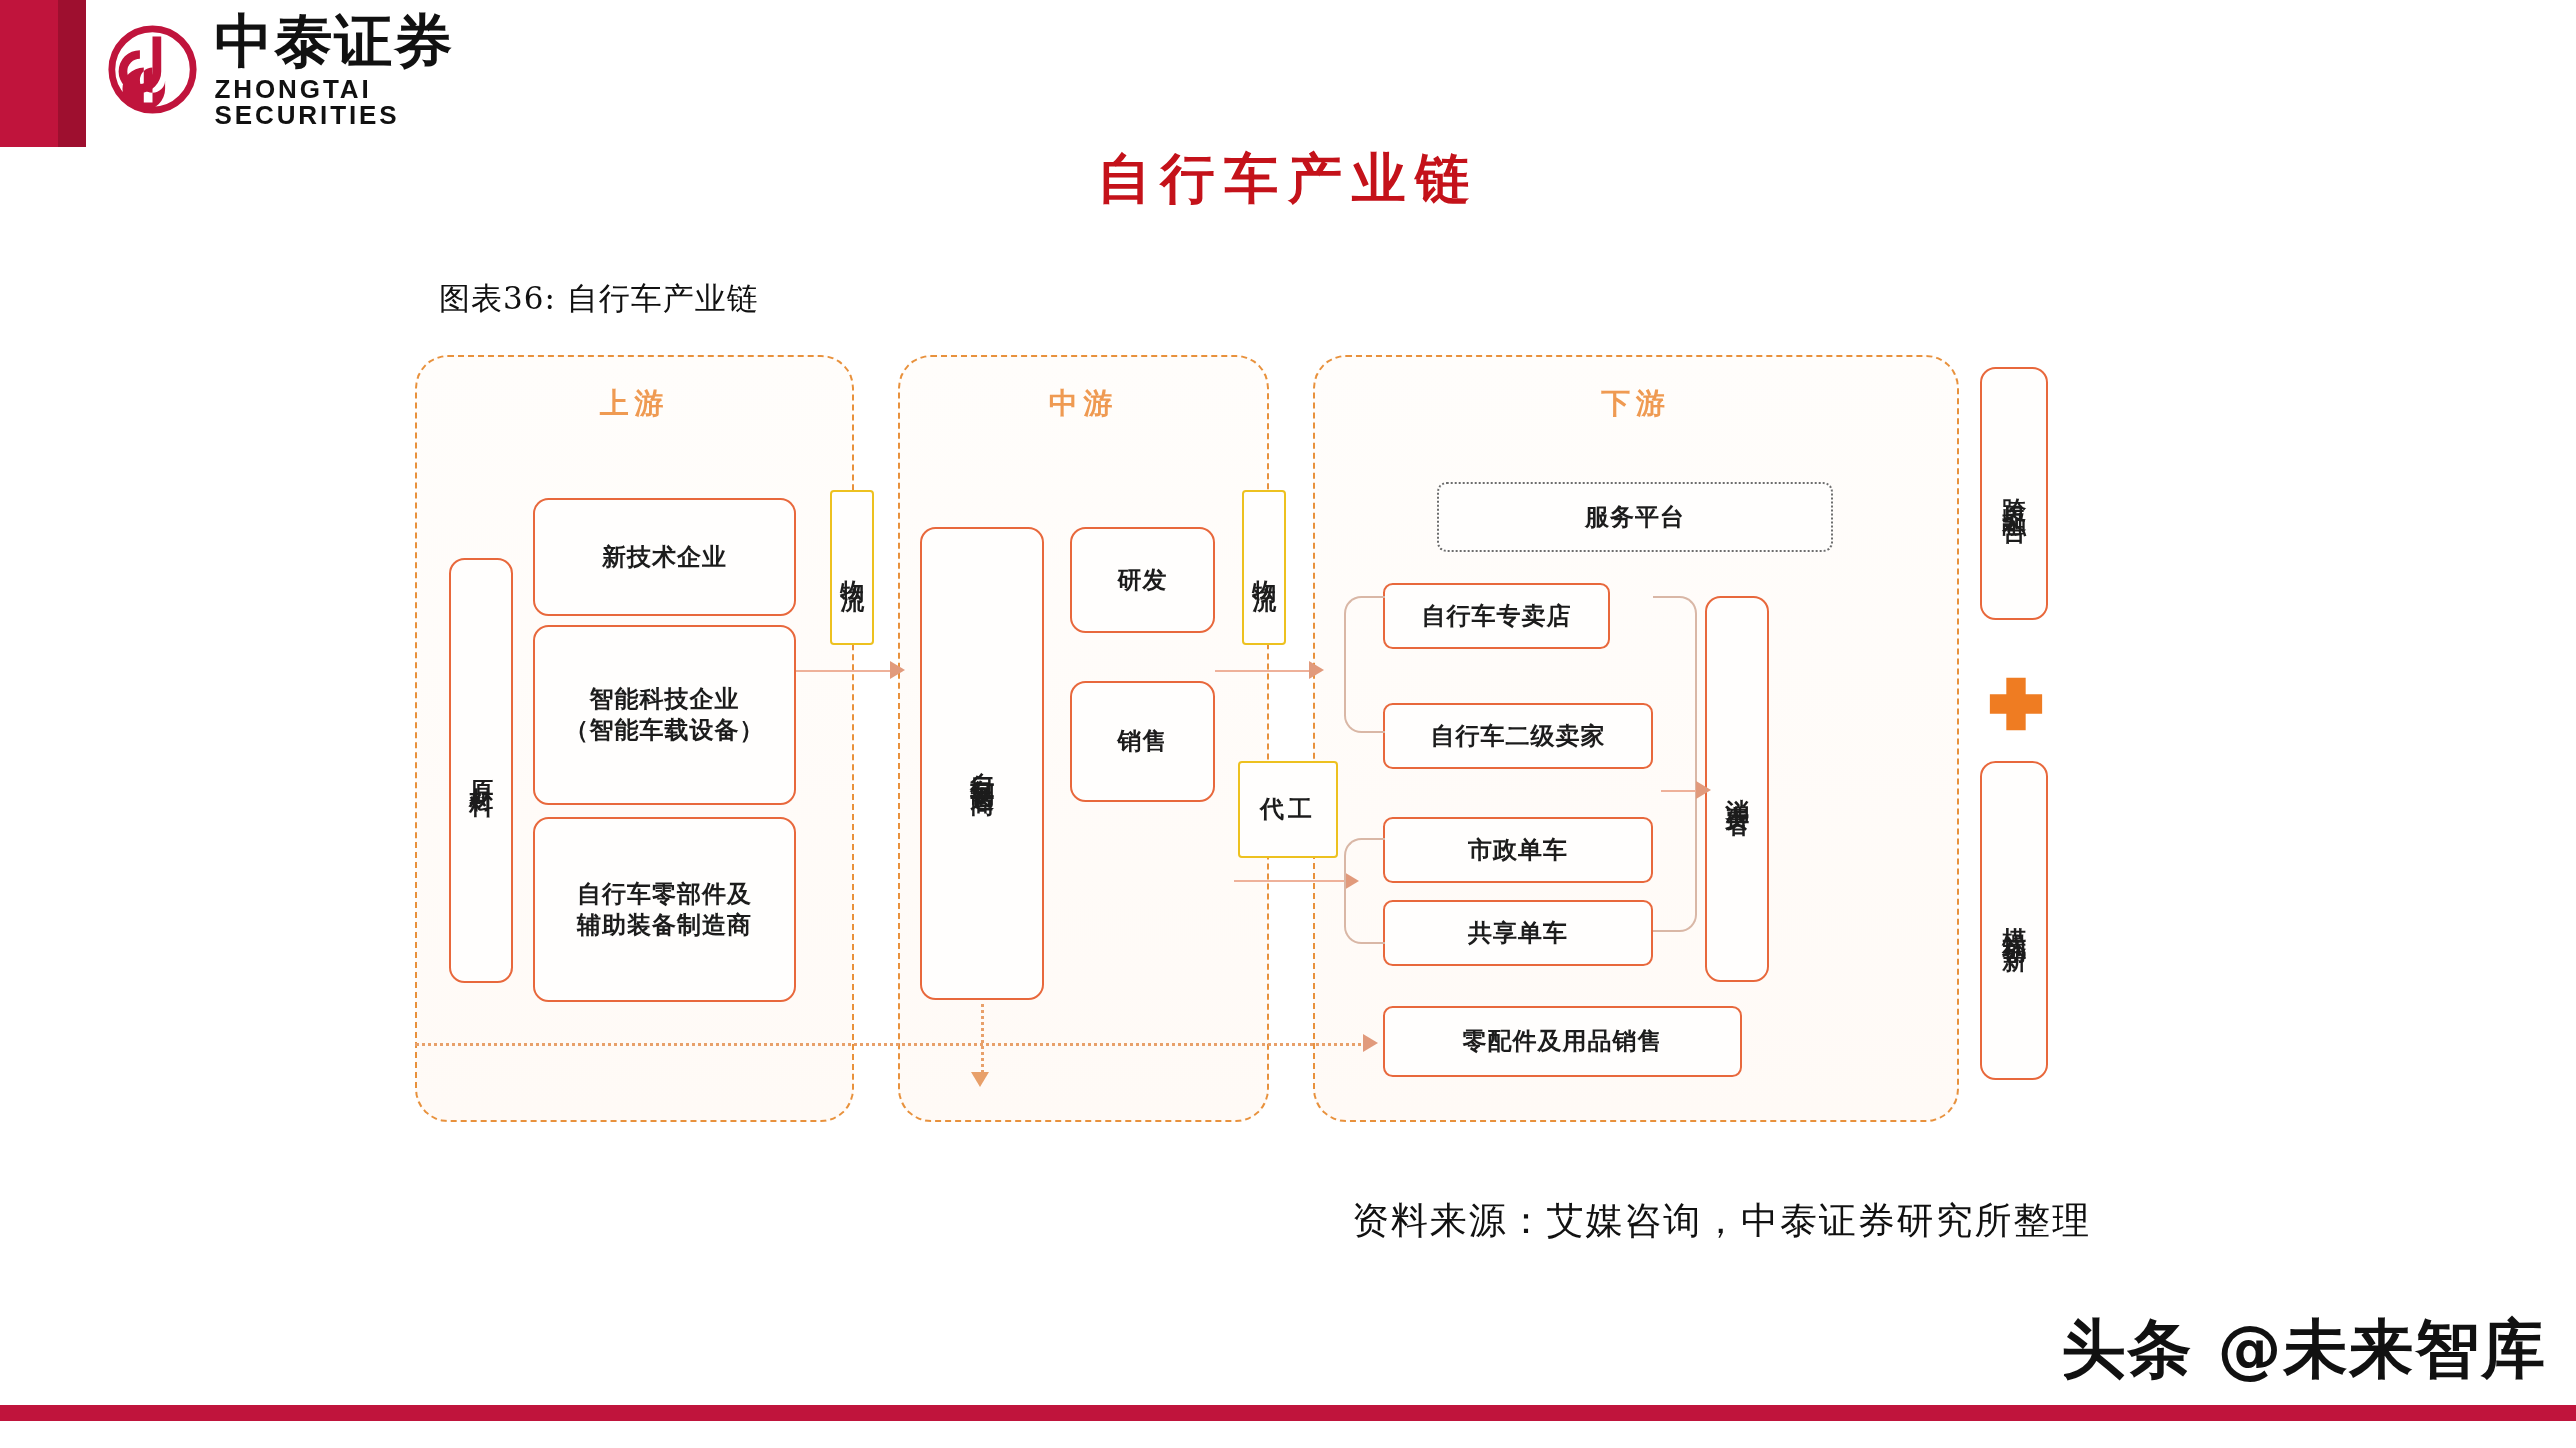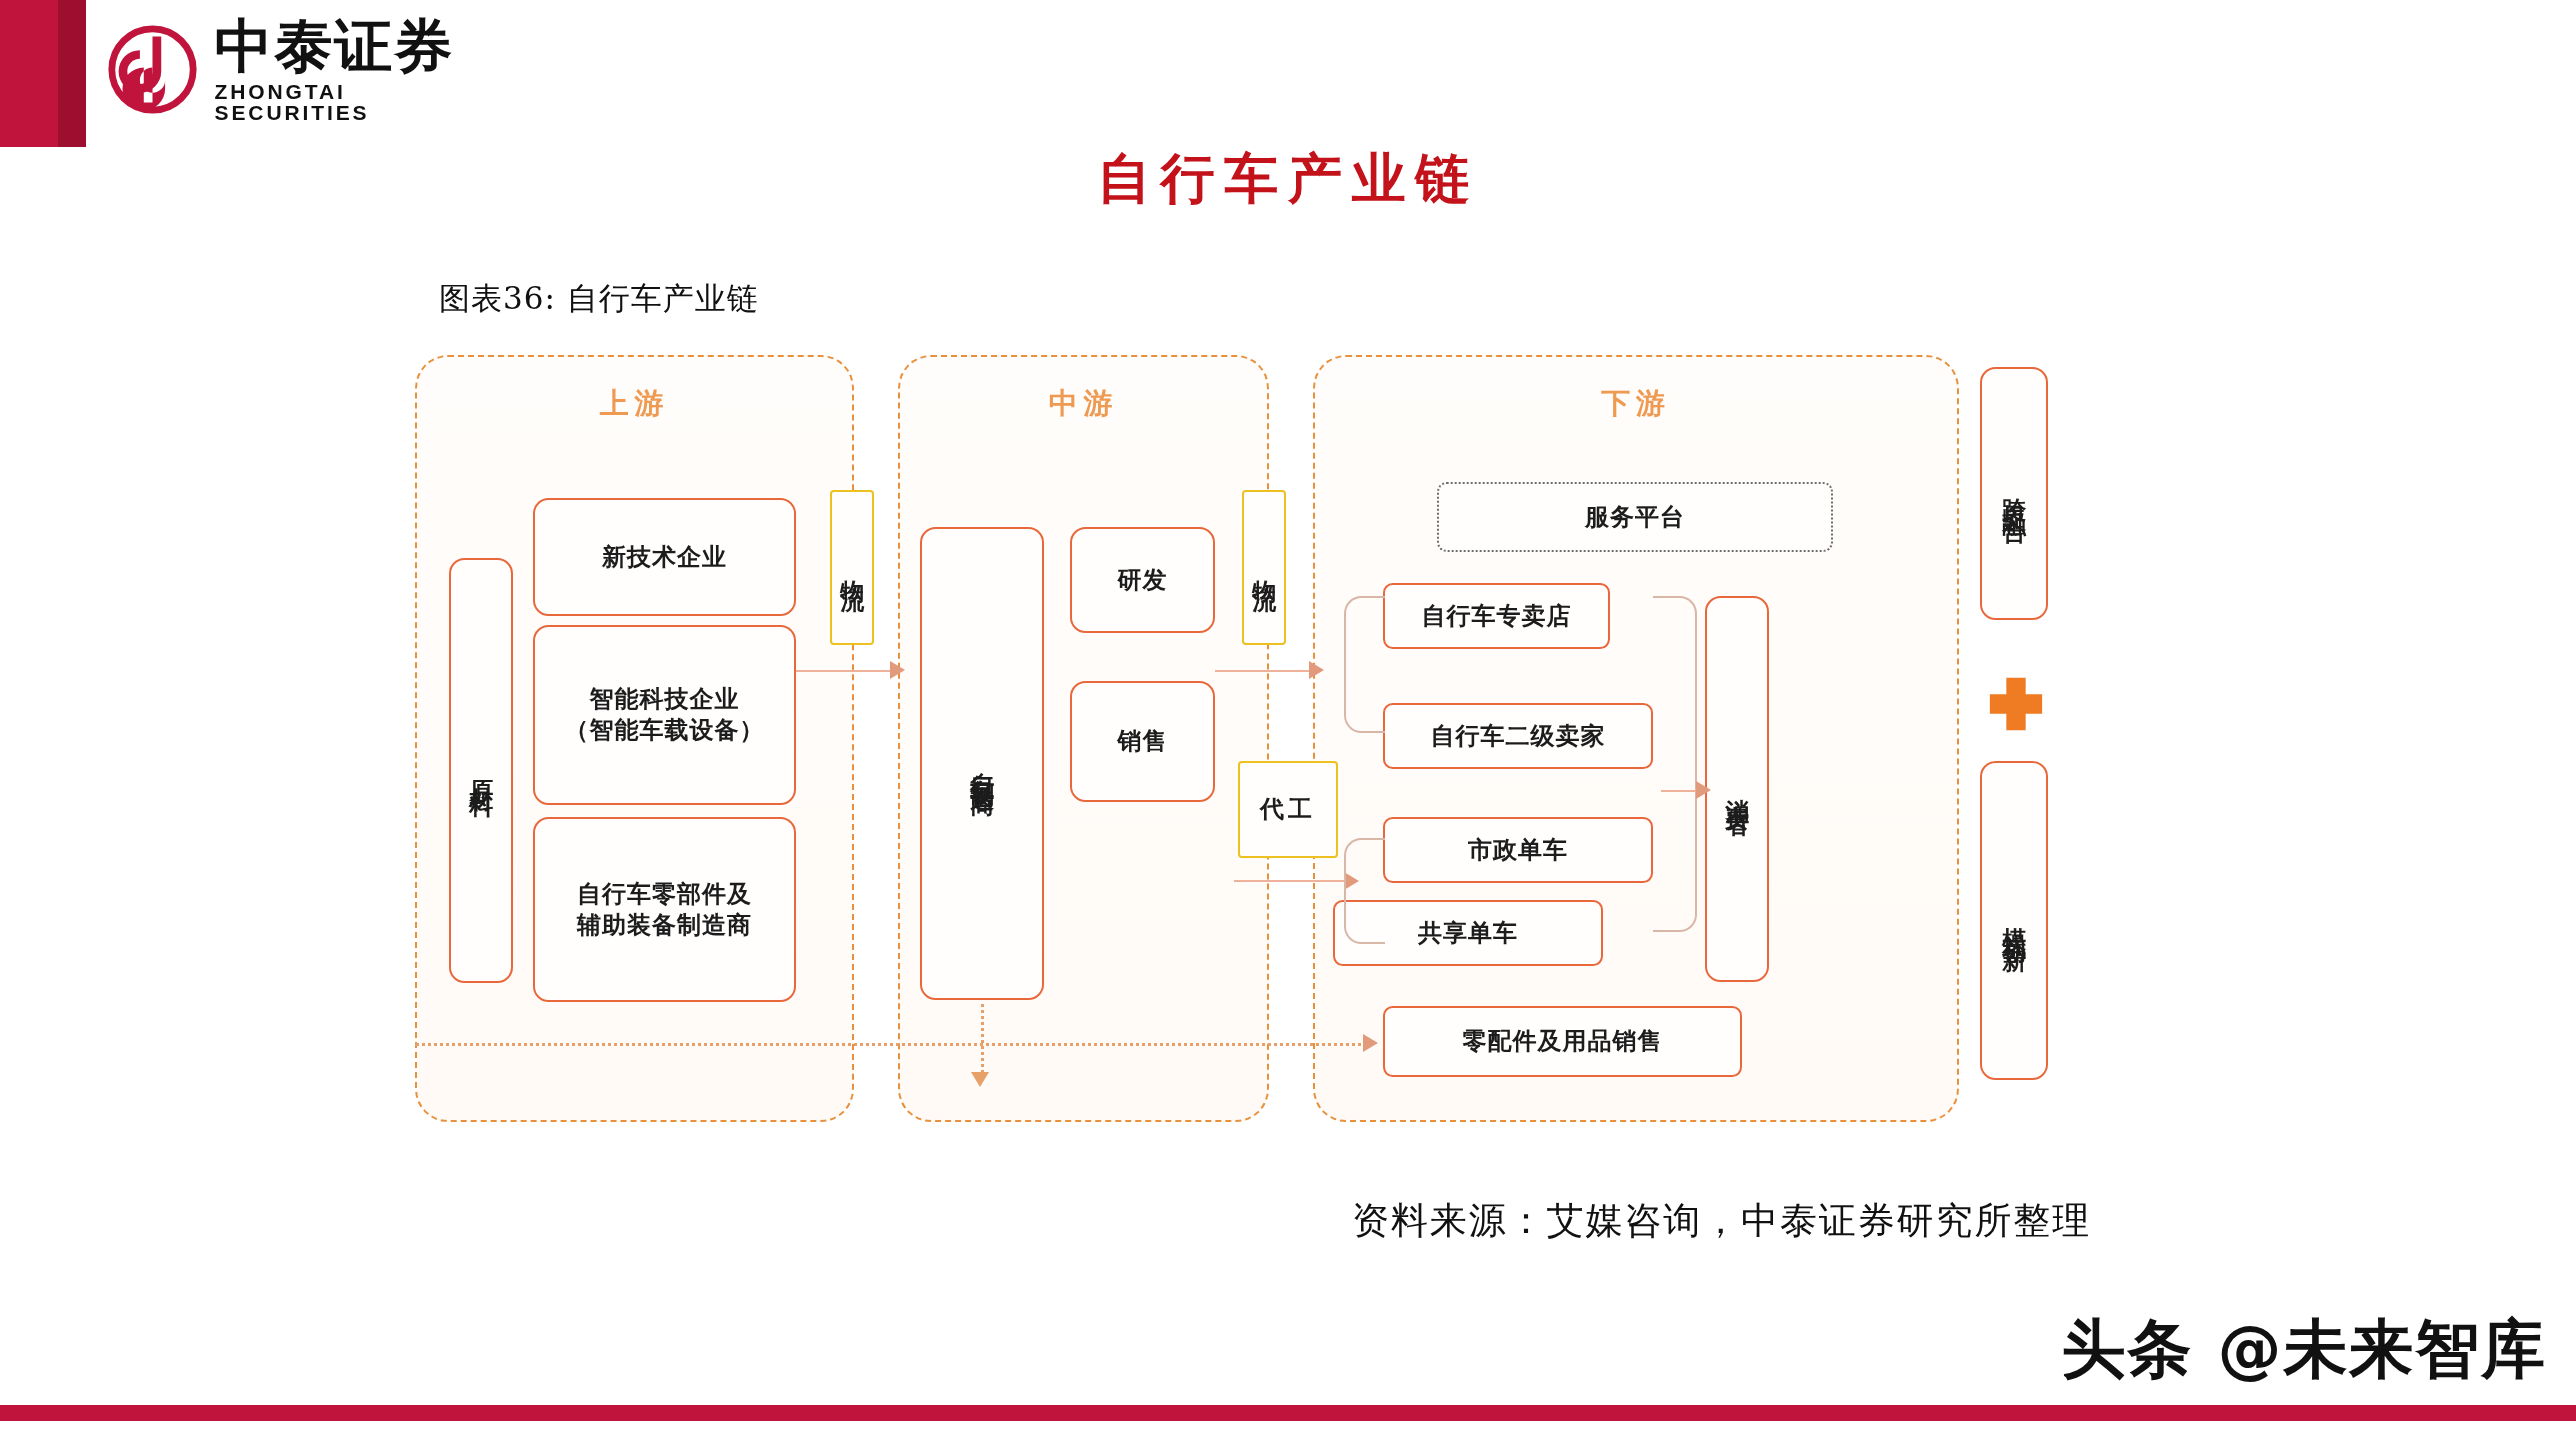--- a/index.html
+++ b/index.html
@@ -9,21 +9,21 @@
     font-family:"Liberation Sans","DejaVu Sans",sans-serif;
     overflow:hidden;position:relative;
   }
   
   #brand-block{position:absolute;left:0;top:0;width:75px;height:147px;background:#c0143c;}
   #brand-block-dark{position:absolute;left:58px;top:0;width:28px;height:147px;background:#9e0f2f;}
   #logo-wrap{position:absolute;left:106px;top:11.6px;width:367px;height:116px;display:flex;align-items:center;gap:15.5px;}
   #logo-mark{width:93px;height:93px;flex:0 0 93px;position:relative;}
   #logo-text{display:flex;flex-direction:column;justify-content:center;line-height:1;}
   #logo-cn{font-family:"DejaVu Sans","Liberation Sans",sans-serif;font-size:58px;font-weight:bold;color:#111;letter-spacing:1.9px;}
-  #logo-en{font-family:"Liberation Sans",sans-serif;font-size:21px;font-weight:bold;color:#111;letter-spacing:2.9px;margin-top:6px;}
+  #logo-en{font-family:"Liberation Sans",sans-serif;font-size:26px;font-weight:bold;color:#111;letter-spacing:2.9px;margin-top:6px;}
 
   
   #page-title{
     position:absolute;left:0;right:0;top:143px;text-align:center;
     font-family:"DejaVu Serif","Liberation Serif",serif;
     font-size:54px;font-weight:bold;color:#c4121a;letter-spacing:9.7px;
   }
   
   #figure-caption{
     position:absolute;left:439px;top:278px;
@@ -149,21 +149,21 @@
   <div class="arrowhead right" style="left:929px;top:517px;"></div>
 
   <div class="nodebox dotted" style="left:1022px;top:127px;width:396px;height:70px;">服务平台</div>
 
   <div class="nodebox square" style="left:968px;top:228px;width:227px;height:66px;">自行车专卖店</div>
 
   <div class="nodebox square" style="left:968px;top:348px;width:270px;height:66px;">自行车二级卖家</div>
 
   <div class="nodebox square" style="left:968px;top:462px;width:270px;height:66px;">市政单车</div>
 
-  <div class="nodebox square" style="left:918px;top:545px;width:270px;height:66px;">共享单车</div>
+  <div class="nodebox square" style="left:968px;top:545px;width:270px;height:66px;">共享单车</div>
 
   <div class="nodebox square" style="left:968px;top:651px;width:359px;height:71px;">零配件及用品销售</div>
 
   <div class="bracket-l" style="left:929px;top:241px;width:41px;height:137px;"></div>
   <div class="bracket-l" style="left:929px;top:483px;width:41px;height:106px;"></div>
 
   <div class="nodebox vertical" style="left:1290px;top:241px;width:64px;height:386px;">消费者</div>
 
   <div class="bracket" style="left:1238px;top:241px;width:44px;height:336px;"></div>
   <div class="hline" style="left:1246px;top:435px;width:42px;"></div>

